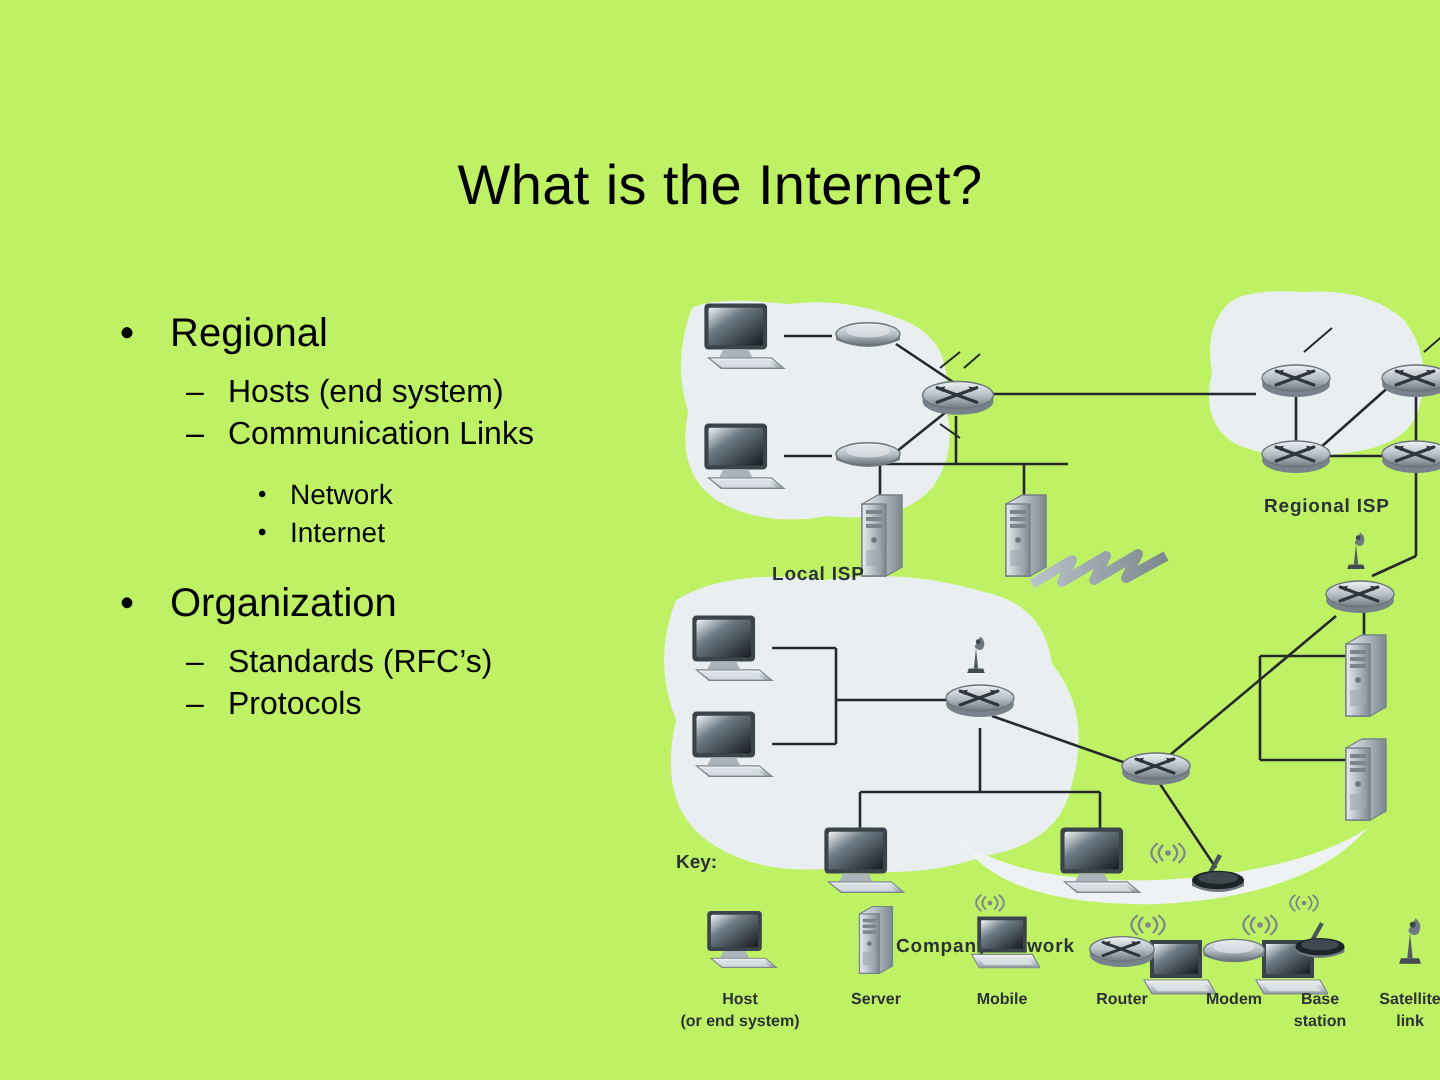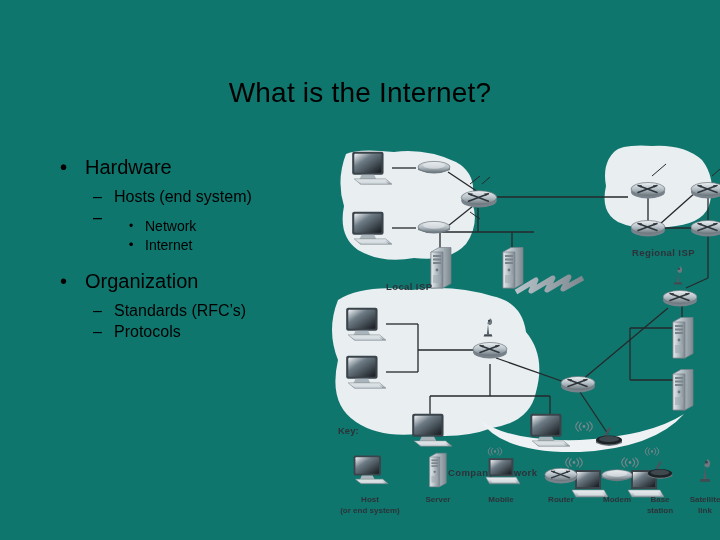--- a/index.html
+++ b/index.html
@@ -14,21 +14,21 @@
     overflow: hidden;
     font-family: "Liberation Sans", sans-serif;
     color: #000000;
   }
 
   #slide {
     position: absolute;
     left: 0; top: 0;
     width: 720px;
     height: 540px;
-    background: #0f766e;
+    background: #bef264;
   }
 
   
   #slide-title {
     position: absolute;
     left: 0;
     top: 76px;
     width: 720px;
     text-align: center;
     font-size: 28px;
@@ -134,36 +134,37 @@
 
   <div id="body-column">
     <ul class="lvl">
 
       <li class="bullet-item lvl1">
         <span class="bullet-mark">•</span>
       </li>
 
       <li class="bullet-item lvl1">
         <span class="bullet-mark">•</span>
-        <span class="bullet-text">Hardware</span>
+        <span class="bullet-text">Regional</span>
       </li>
 
       <li class="grp-gap-sm"></li>
 
       <li class="bullet-item lvl2">
         <span class="bullet-mark">–</span>
         <span class="bullet-text">Hosts (end system)</span>
       </li>
 
       <li class="bullet-item lvl2">
         <span class="bullet-mark">–</span>
       </li>
 
       <li class="bullet-item lvl2">
         <span class="bullet-mark">–</span>
+        <span class="bullet-text">Communication Links</span>
       </li>
 
       <li class="grp-gap-md"></li>
 
       <li class="bullet-item lvl3">
         <span class="bullet-mark">•</span>
         <span class="bullet-text">Network</span>
       </li>
 
       <li class="bullet-item lvl3">

